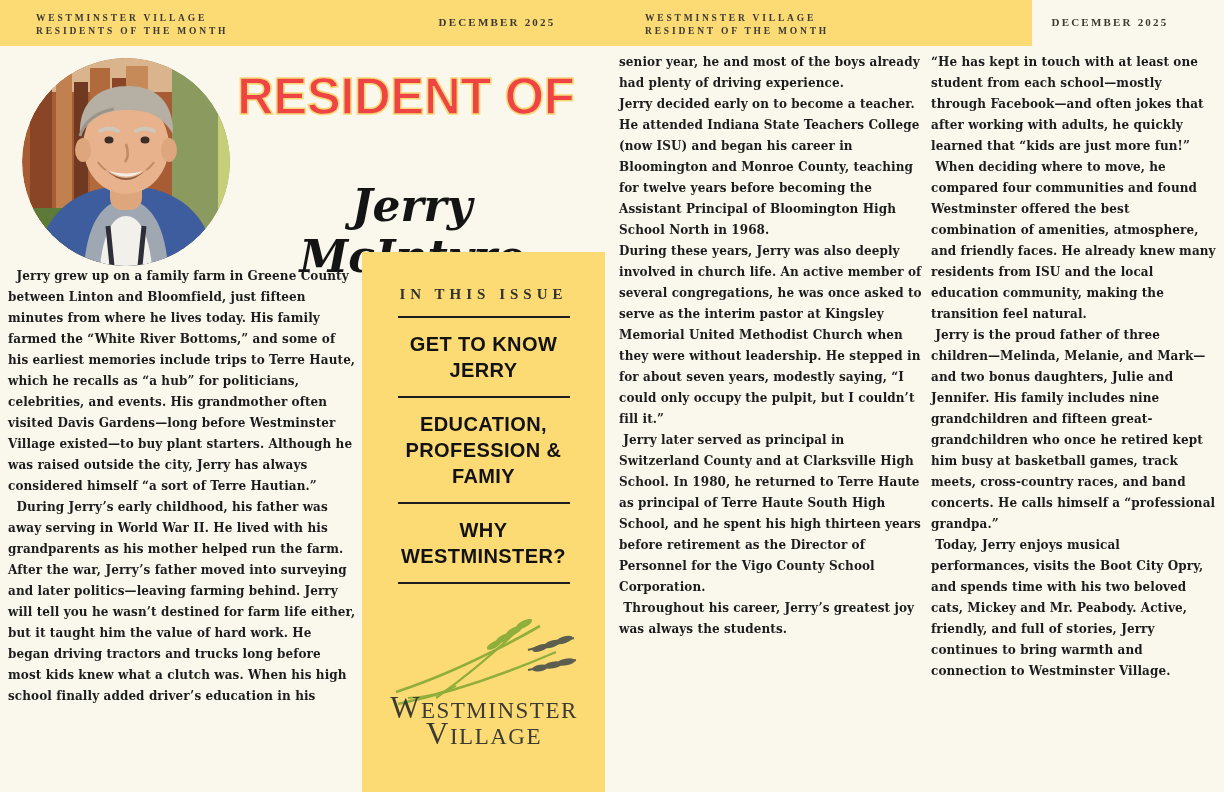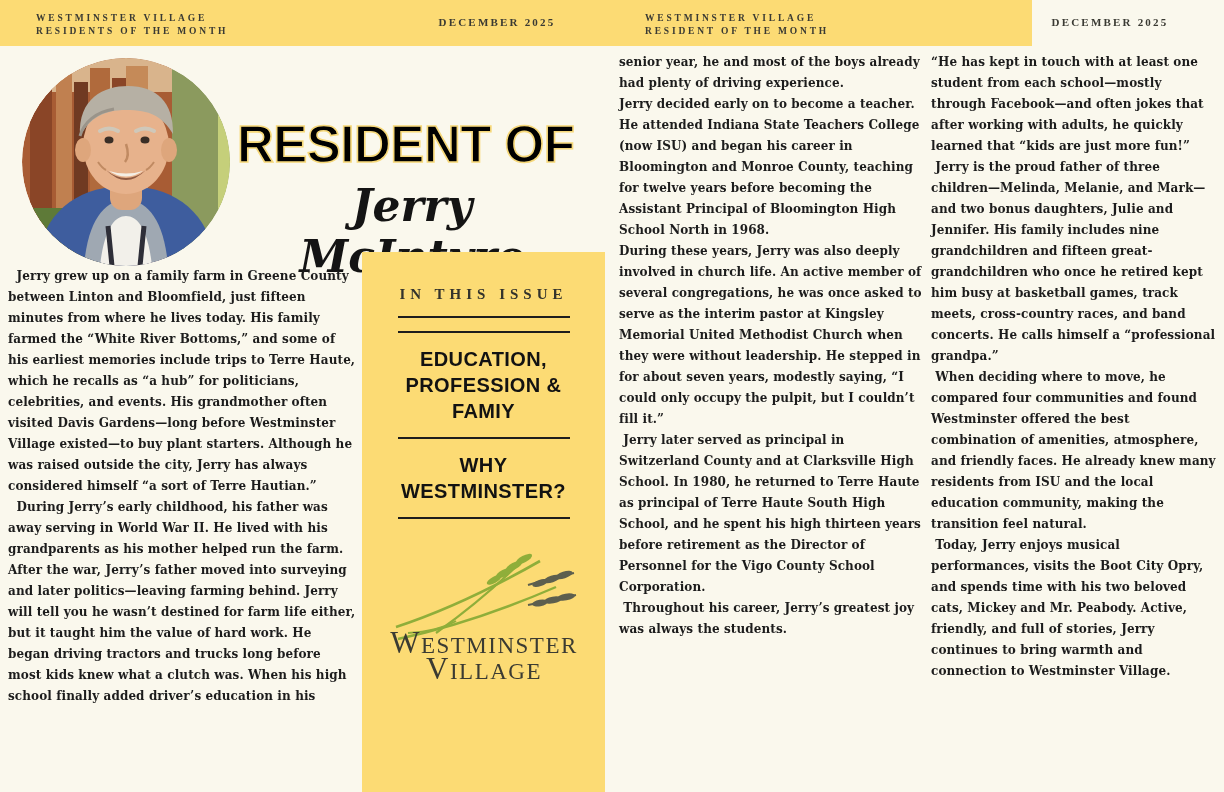--- a/index.html
+++ b/index.html
@@ -32,24 +32,23 @@
 
   
   .photo-wrap {
     position:absolute; left:22px; top:58px; width:208px; height:208px;
     border-radius:50%; overflow:hidden;
   }
   .big-title {
     position:absolute; left:237px; top:74px; width:352px;
     font-family:"Liberation Sans", sans-serif;
     font-weight:bold; font-size:51px; line-height:46px;
-    letter-spacing:-0.5px; color:#000000;
+    letter-spacing:-0.5px; color:#ef4444;
     -webkit-text-stroke:1.6px #F6D879;
     text-transform:uppercase;
-    margin-top:48px;
   }
   .resident-name {
     position:absolute; left:232px; top:180px; width:360px; text-align:center;
     font-family:"DejaVu Serif", serif; font-style:italic; font-weight:bold;
     font-size:44px; color:#141414;
   }
 
   
   .body-col { position:absolute; color:#1C1C1C; }
   .body-col p {
@@ -153,20 +152,21 @@
   <div class="resident-name">Jerry McIntyre</div>
 
   <div class="body-col col-left">
     <p>  Jerry grew up on a family farm in Greene County between Linton and Bloomfield, just fifteen minutes from where he lives today. His family farmed the “White River Bottoms,” and some of his earliest memories include trips to Terre Haute, which he recalls as “a hub” for politicians, celebrities, and events. His grandmother often visited Davis Gardens—long before Westminster Village existed—to buy plant starters. Although he was raised outside the city, Jerry has always considered himself “a sort of Terre Hautian.”</p>
     <p>  During Jerry’s early childhood, his father was away serving in World War II. He lived with his grandparents as his mother helped run the farm. After the war, Jerry’s father moved into surveying and later politics—leaving farming behind. Jerry will tell you he wasn’t destined for farm life either, but it taught him the value of hard work. He began driving tractors and trucks long before most kids knew what a clutch was. When his high school finally added driver’s education in his</p>
   </div>
 
   <div class="sidebar">
     <div class="sidebar-heading">IN THIS ISSUE</div>
     <div class="sidebar-rule"></div>
+    <div class="sidebar-item">GET TO KNOW JERRY</div>
     <div class="sidebar-rule"></div>
     <div class="sidebar-item">EDUCATION, PROFESSION &amp; FAMIY</div>
     <div class="sidebar-rule"></div>
     <div class="sidebar-item">WHY WESTMINSTER?</div>
     <div class="sidebar-rule"></div>
 
     <div class="logo-box">
       <svg width="212" height="152" viewBox="0 0 212 152">
 
         <path d="M18 92 Q85 70 162 26" stroke="#8FAE3A" stroke-width="2.6" fill="none"></path>
@@ -205,18 +205,18 @@
     <p>senior year, he and most of the boys already had plenty of driving experience.</p>
     <p>Jerry decided early on to become a teacher. He attended Indiana State Teachers College (now ISU) and began his career in Bloomington and Monroe County, teaching for twelve years before becoming the Assistant Principal of Bloomington High School North in 1968.</p>
     <p>During these years, Jerry was also deeply involved in church life. An active member of several congregations, he was once asked to serve as the interim pastor at Kingsley Memorial United Methodist Church when they were without leadership. He stepped in for about seven years, modestly saying, “I could only occupy the pulpit, but I couldn’t fill it.”</p>
     <p> Jerry later served as principal in Switzerland County and at Clarksville High School. In 1980, he returned to Terre Haute as principal of Terre Haute South High School, and he spent his high thirteen years before retirement as the Director of Personnel for the Vigo County School Corporation.</p>
     <p> Throughout his career, Jerry’s greatest joy was always the students.</p>
 
   </div>
 
   <div class="body-col col-right">
     <p>“He has kept in touch with at least one student from each school—mostly through Facebook—and often jokes that after working with adults, he quickly learned that “kids are just more fun!”</p>
+    <p> When deciding where to move, he compared four communities and found Westminster offered the best combination of amenities, atmosphere, and friendly faces. He already knew many residents from ISU and the local education community, making the transition feel natural.</p>
     <p> Jerry is the proud father of three children—Melinda, Melanie, and Mark—and two bonus daughters, Julie and Jennifer. His family includes nine grandchildren and fifteen great- grandchildren who once he retired kept him busy at basketball games, track meets, cross-country races, and band concerts. He calls himself a “professional grandpa.”</p>
-    <p> When deciding where to move, he compared four communities and found Westminster offered the best combination of amenities, atmosphere, and friendly faces. He already knew many residents from ISU and the local education community, making the transition feel natural.</p>
     <p> Today, Jerry enjoys musical performances, visits the Boot City Opry, and spends time with his two beloved cats, Mickey and Mr. Peabody. Active, friendly, and full of stories, Jerry continues to bring warmth and connection to Westminster Village.</p>
   </div>
 
 </div>
 
 </body></html>

